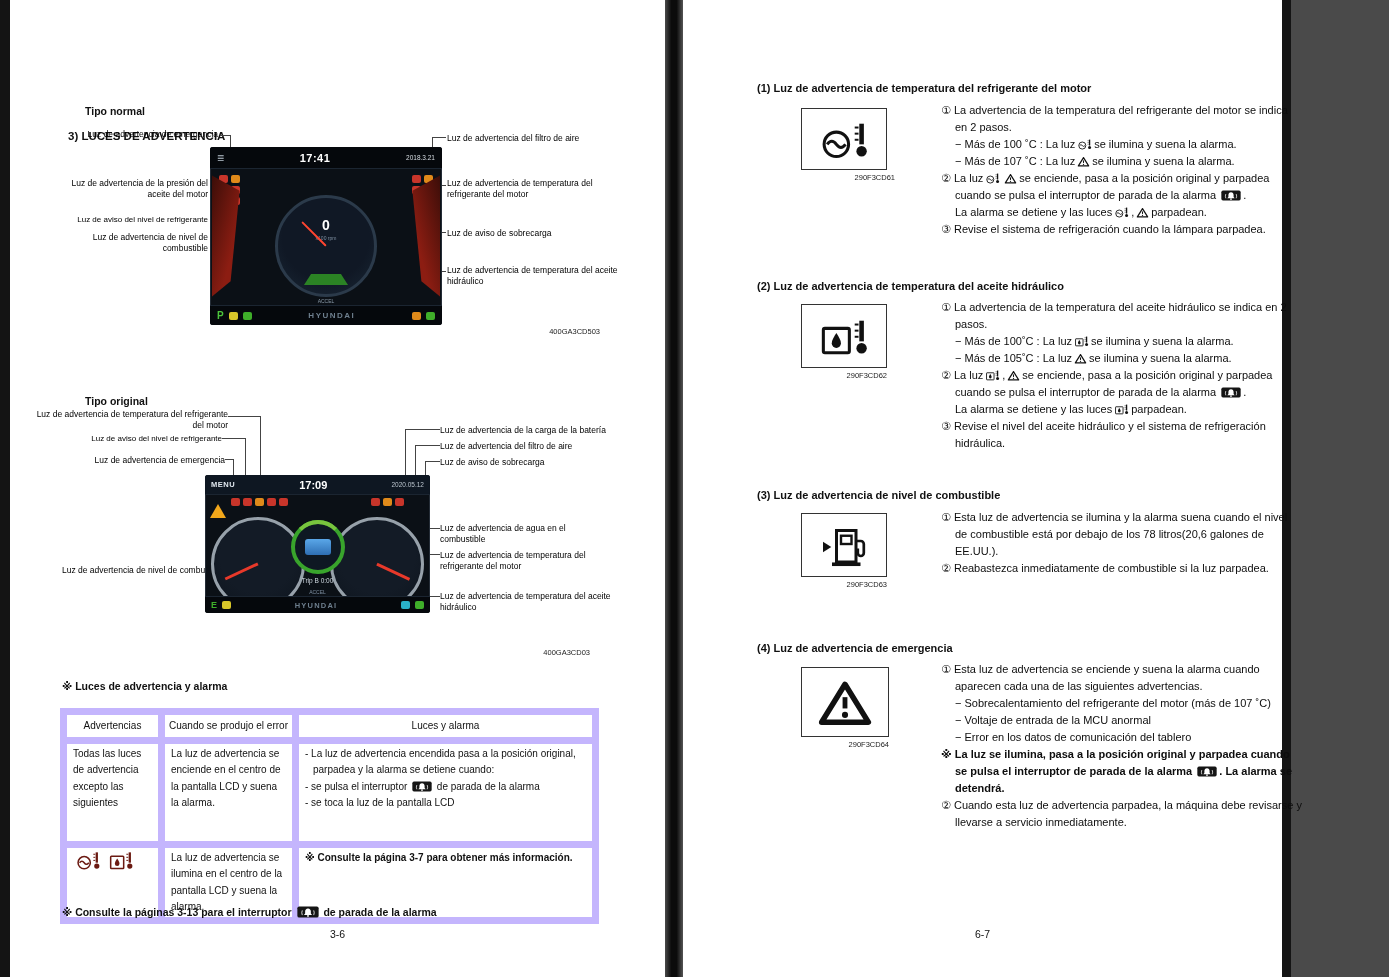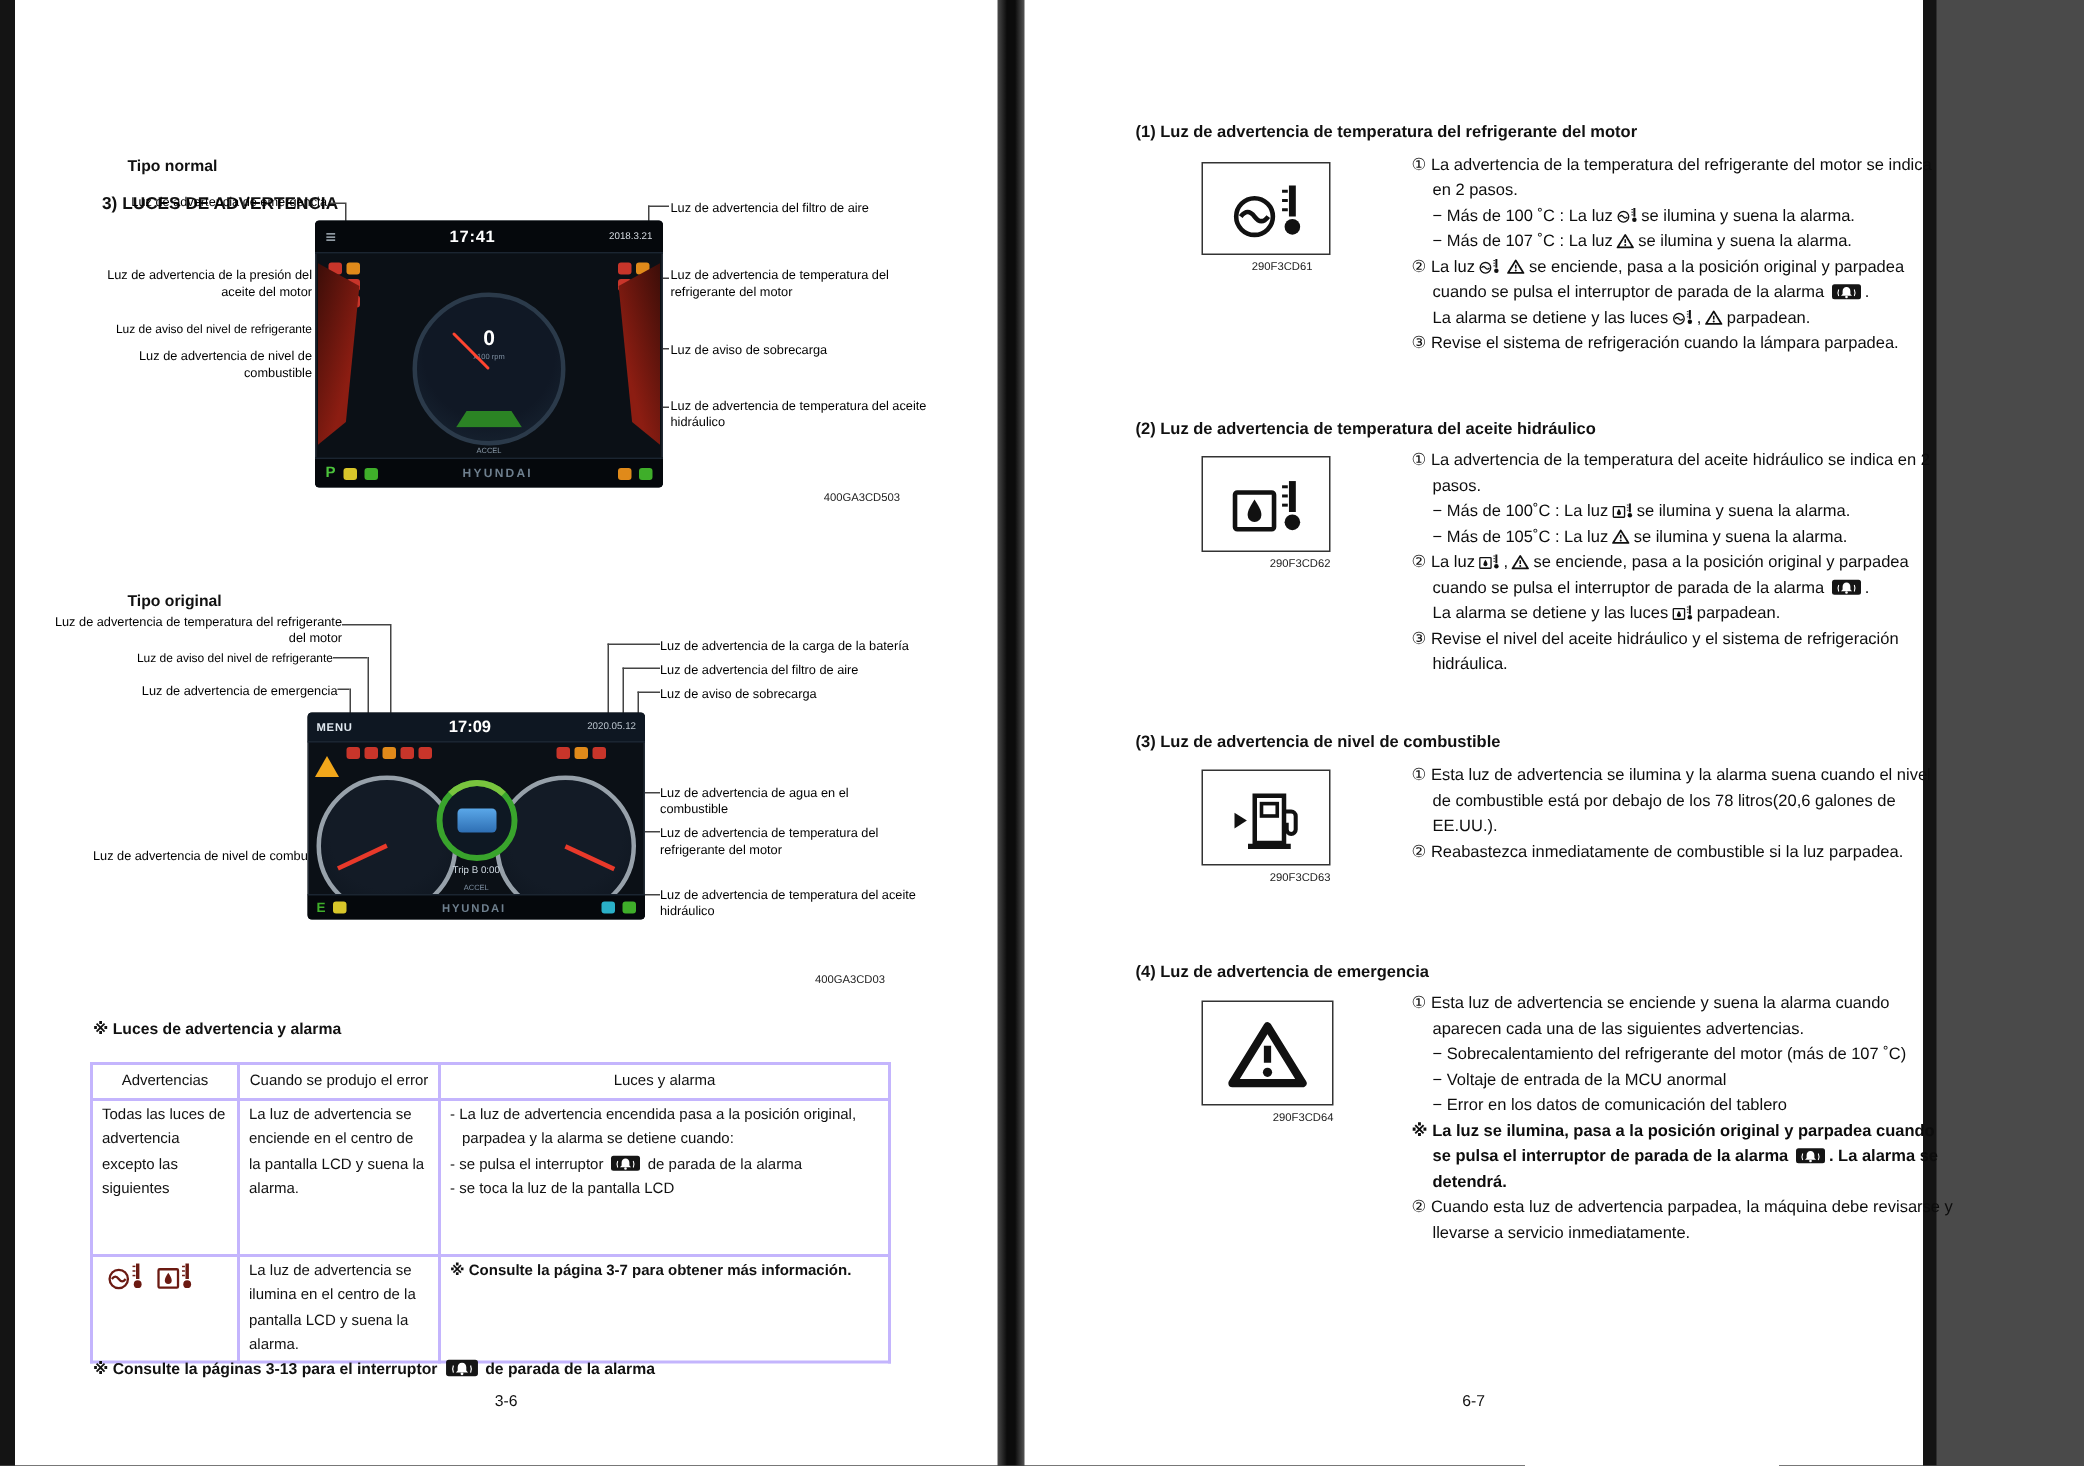--- a/index.html
+++ b/index.html
@@ -67,21 +67,21 @@
   .clp-mach { width:26px; height:16px; background:linear-gradient(#5aa7e8,#2e6fb4); border-radius:3px; }
   .clp-trip { margin-top:3px; color:#cfd8e0; font-size:6.5px; }
   .clp-accel { margin-top:5px; color:#7d8ea0; font-size:5px; }
   .clp-bottom { position:absolute; bottom:0; left:0; right:0; height:17px; background:#05080c; border-top:1px solid #1b2531; display:flex; align-items:center; gap:5px; padding:0 6px; }
   .clp-mode { color:#3fae2a; font-weight:bold; font-size:9px; }
   .clp-brand { flex:1; text-align:center; color:#6e7f8e; font-size:7.5px; font-weight:bold; letter-spacing:1.2px; }
 
   
   .tcap { position:absolute; left:52px; top:680px; font-size:10.5px; font-weight:bold; }
   .wtable { position:absolute; left:50px; top:708px; border-collapse:collapse; font-size:10px; }
-  .wtable th,.wtable td { border:2px solid #c4b5fd; vertical-align:top; padding:2px 6px; line-height:1.62; text-align:left; }
+  .wtable th,.wtable td { border:7px solid #c4b5fd; vertical-align:top; padding:2px 6px; line-height:1.62; text-align:left; }
   .wtable th { text-align:center; font-weight:normal; padding:3px 4px; }
   .hang { padding-left:8px; text-indent:-8px; }
   .b { font-weight:bold; }
   .tfoot { position:absolute; left:52px; top:906px; font-size:10.5px; font-weight:bold; }
 
   
   .sec-h { position:absolute; left:74px; font-size:11px; font-weight:bold; }
   .icon-box { position:absolute; border:1px solid #333; background:#fff; display:flex; align-items:center; justify-content:center; color:#111; }
   .icon-code { position:absolute; font-size:7.5px; color:#222; text-align:right; }
   .sec-body { position:absolute; font-size:11px; line-height:1.55; color:#0d0d0d; }
@@ -340,21 +340,21 @@
   <div class="divider"></div>
 
   <div class="page pr">
 
     <div class="sec-h" style="top:82px;">(1) Luz de advertencia de temperatura del refrigerante del motor</div>
     <div class="icon-box" style="left:118px; top:108px; width:86px; height:62px;">
       <svg width="52" height="40" viewBox="0 0 34 26">
           <use href="#ic-coolant"></use>
         </svg>
     </div>
-    <div class="icon-code" style="left:106px; top:173px; width:86px;">290F3CD61</div>
+    <div class="icon-code" style="left:126px; top:173px; width:86px;">290F3CD61</div>
     <div class="sec-body" style="left:258px; top:102px; width:360px;">
       <div class="itm"><span>①</span> <span>La advertencia de la temperatura del refrigerante del motor se indica en 2 pasos.</span></div>
       <div class="sub">
         <span>− Más de 100 ˚C : La luz</span><svg class="ii" width="15" height="12" viewBox="0 0 34 26">
             <use href="#ic-coolant"></use>
           </svg><span>se ilumina y suena la alarma.</span>
       </div>
       <div class="sub">
         <span>− Más de 107 ˚C : La luz</span><svg class="ii" width="13" height="11" viewBox="0 0 36 31">
             <use href="#ic-tri"></use>

